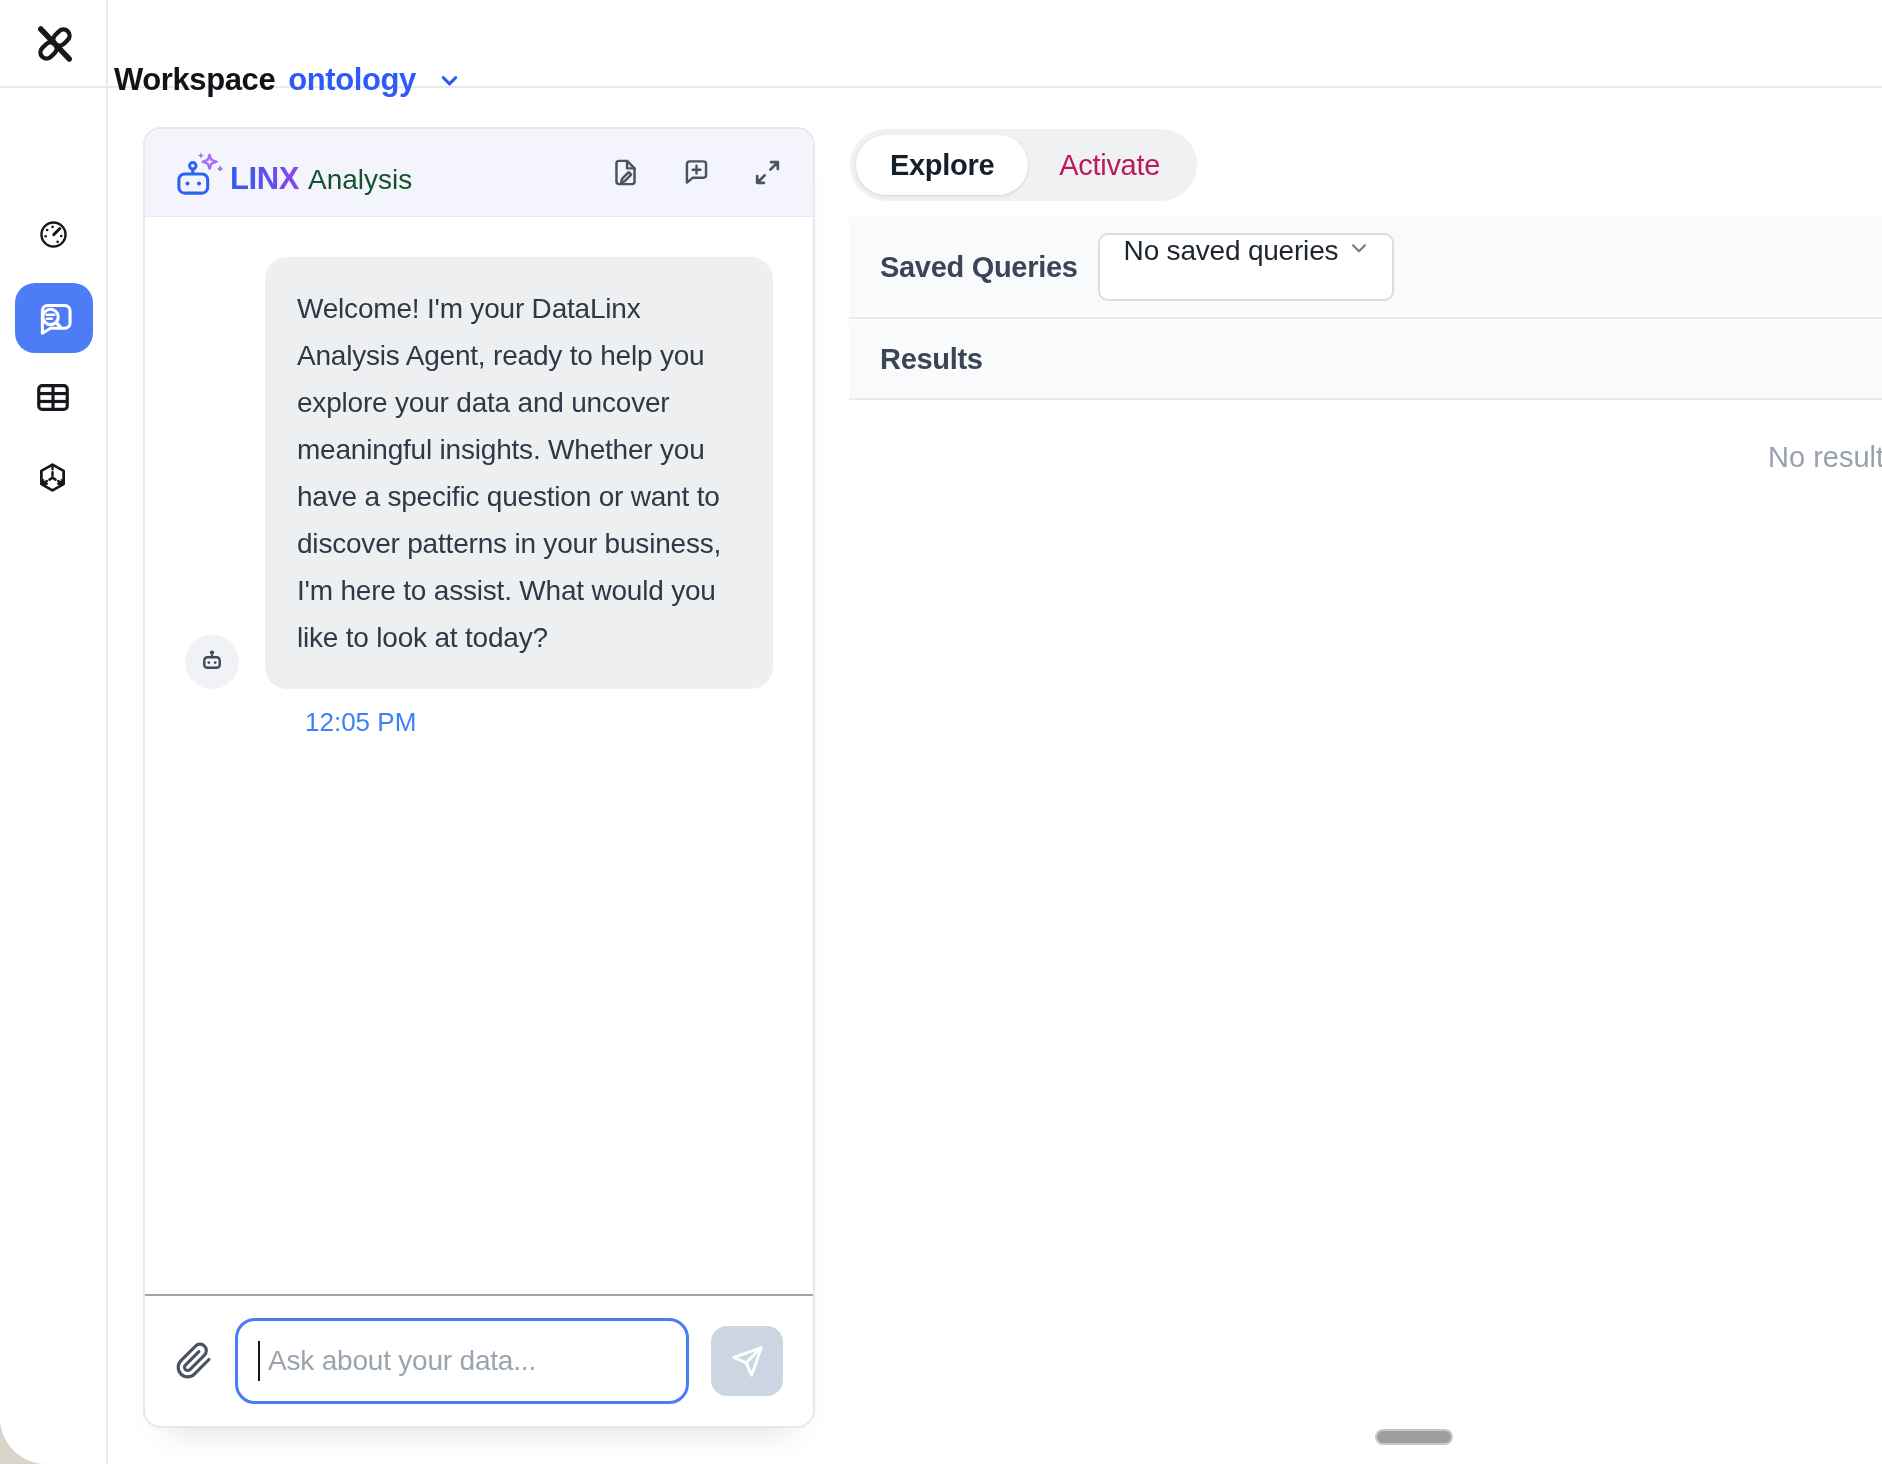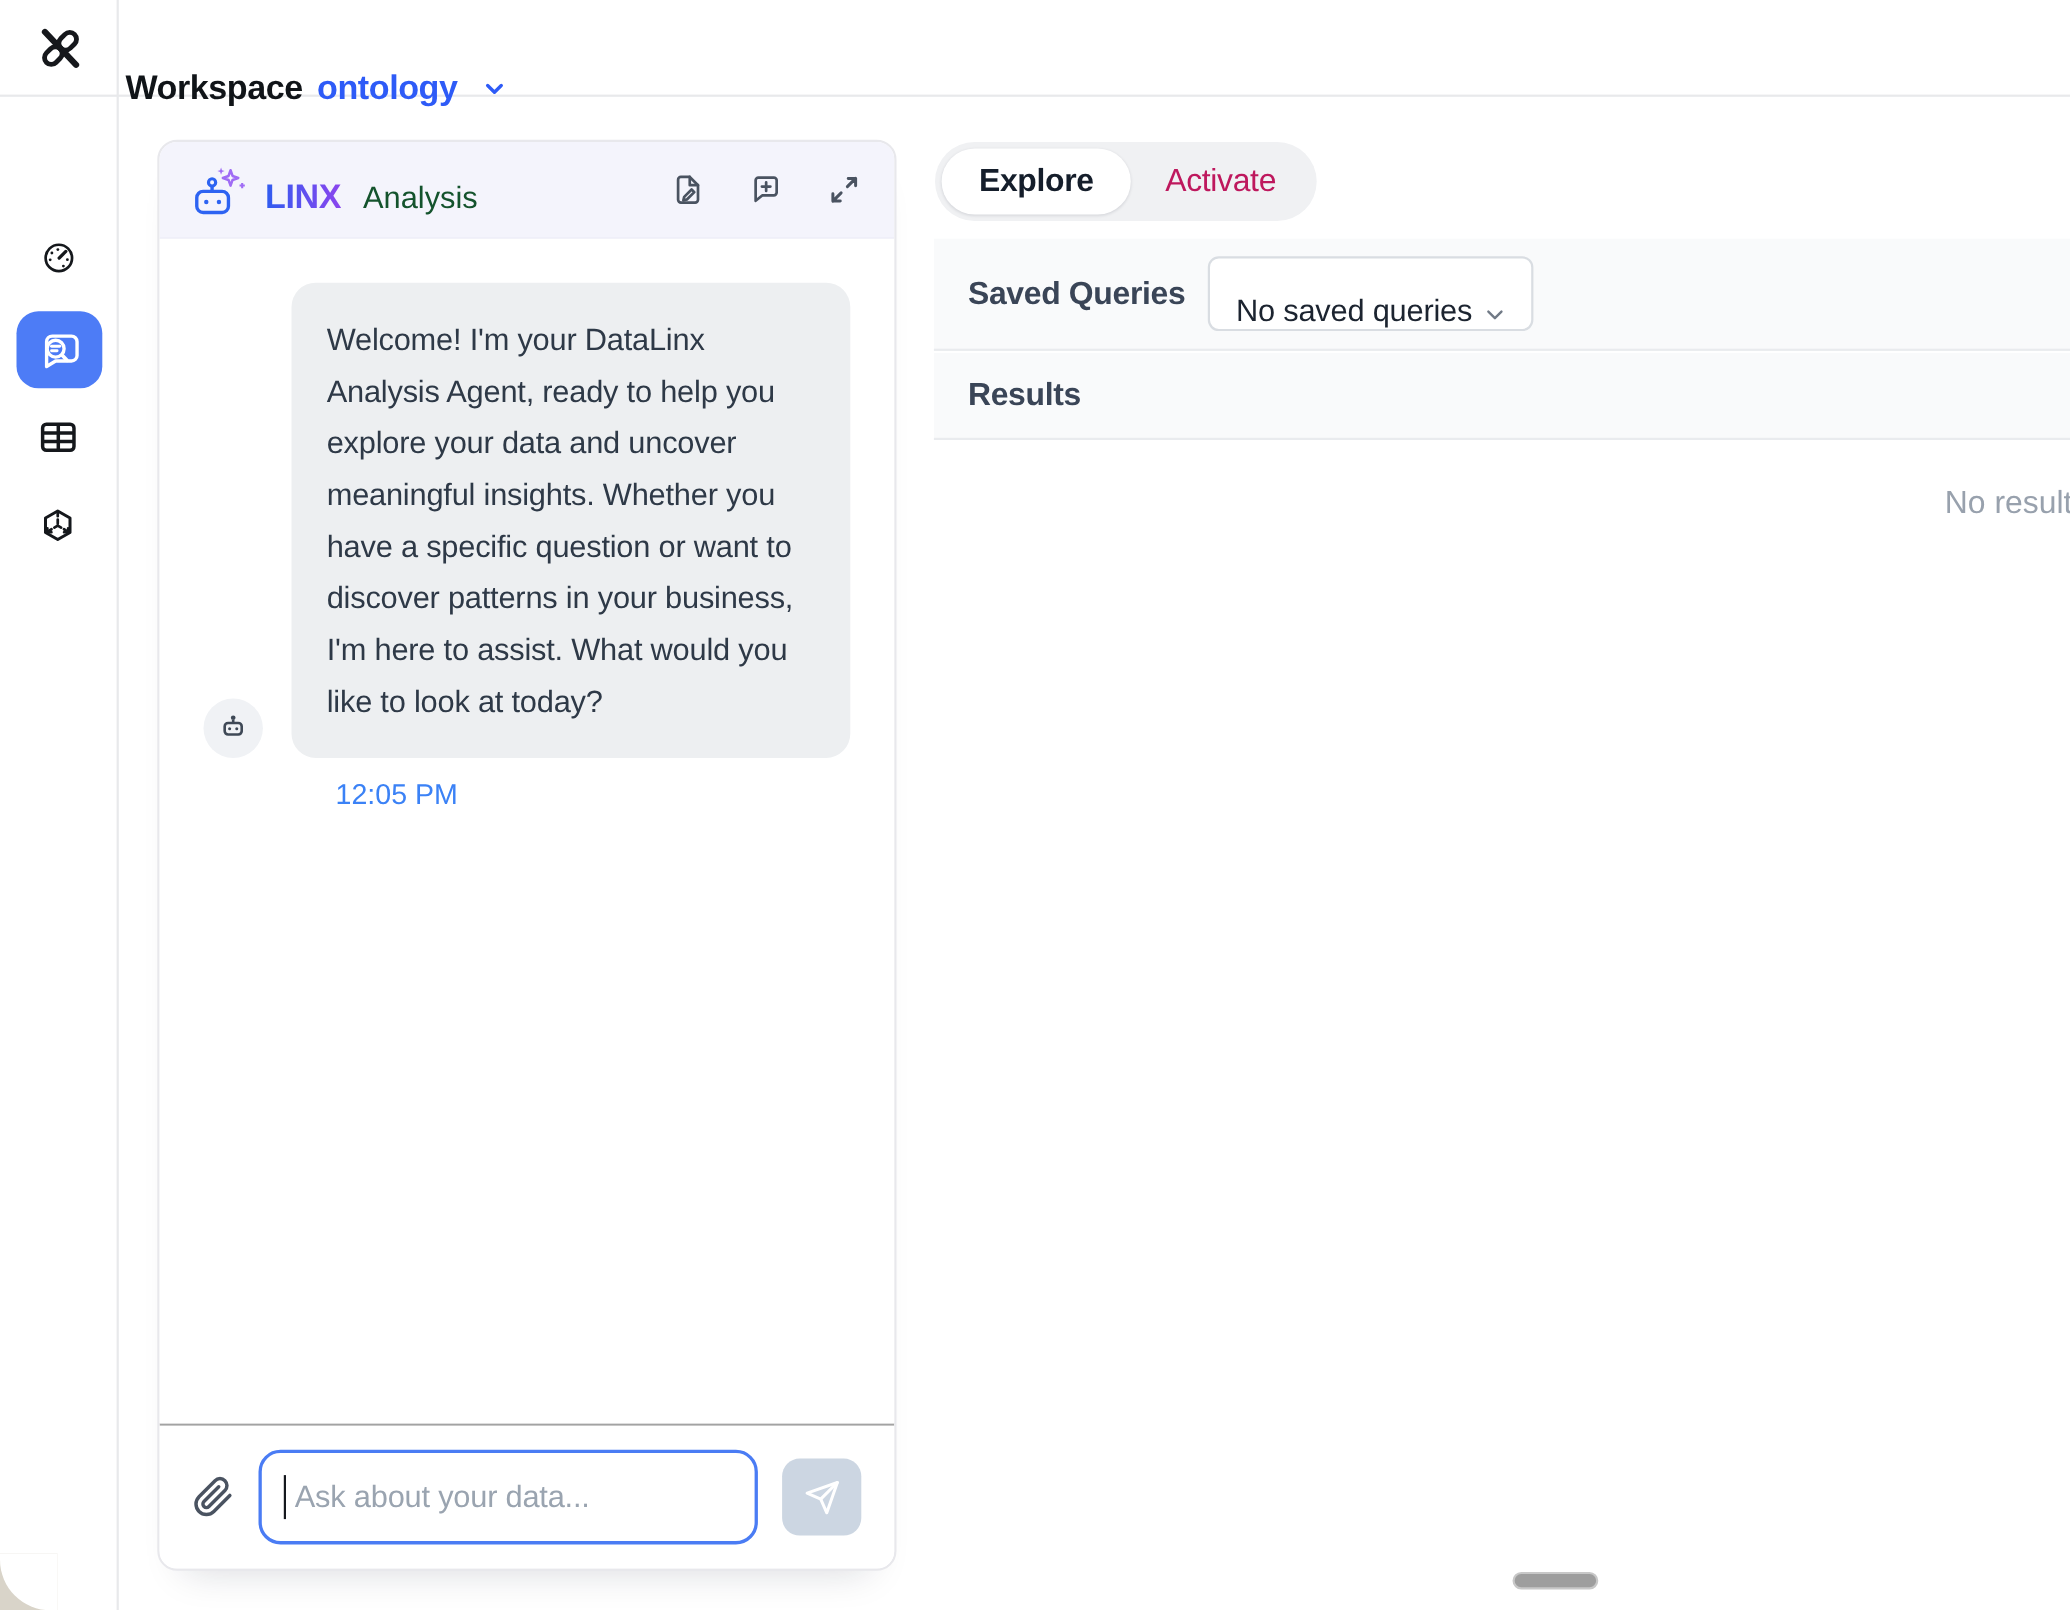--- a/index.html
+++ b/index.html
@@ -30,21 +30,21 @@
   .nav-table{left:34px;top:292px;}
   .nav-cube{left:36px;top:371px;}
   
   .chat-panel{
     position:absolute;left:143px;top:127px;width:672px;height:1301px;background:#fff;
     border:2px solid #e8e8ec;border-radius:18px;display:flex;flex-direction:column;overflow:hidden;
     box-shadow:0 22px 34px -24px rgba(15,23,42,.18);z-index:1;
   }
   .chat-header{height:88px;flex:0 0 88px;background:var(--header-lavender);border-bottom:1px solid #e9e9f4;
     display:flex;align-items:center;padding:0 30px;}
-  .brand{display:flex;align-items:flex-end;gap:16px;}
+  .brand{display:flex;align-items:flex-end;gap:5px;}
   .brand-name{font-size:31px;font-weight:800;letter-spacing:-.4px;
     background:linear-gradient(90deg,var(--brand-from),var(--brand-to));
     -webkit-background-clip:text;background-clip:text;color:transparent;line-height:1.1;}
   .brand-sub{font-size:28px;color:#14532d;margin-left:4px;line-height:1.15;}
   .hdr-spacer{flex:1;}
   .hdr-actions{display:flex;align-items:center;gap:40px;}
   .hdr-btn{cursor:pointer;color:#4a5361;}
   .chat-body{flex:1;padding:40px 40px 0;position:relative;background:#fff;}
   .msg-row{display:flex;align-items:flex-end;}
   .avatar{width:54px;height:54px;border-radius:50%;background:#f0f2f5;flex:0 0 54px;
@@ -67,21 +67,21 @@
   .tab{height:60px;display:flex;align-items:center;border-radius:999px;cursor:pointer;
     font-size:29px;color:#be185d;padding:0 31px;letter-spacing:-.3px;}
   .tab.active{background:#fff;color:#151e2b;font-weight:700;padding:0 34px;
     box-shadow:0 1px 3px rgba(16,24,40,.14);}
   .band{position:absolute;left:849px;right:0;background:var(--band-gray);
     border-bottom:2px solid #e9ebee;display:flex;align-items:center;padding-left:31px;}
   .band-queries{top:217px;height:102px;}
   .band-results{top:321px;height:79px;}
   .band-label{font-size:29px;font-weight:700;color:#3a4557;letter-spacing:-.3px;}
   .dropdown{margin-left:20px;width:296px;height:68px;background:#fff;border:2px solid #d9dde2;
-    border-radius:10px;display:flex;align-items:flex-end;justify-content:space-between;
+    border-radius:10px;display:flex;align-items:flex-start;justify-content:space-between;
     padding:0 20px 0 24px;cursor:pointer;}
   .dropdown-value{font-size:28px;color:#1c2430;letter-spacing:-.2px;white-space:nowrap;}
   .no-results{position:absolute;left:1768px;top:441px;font-size:29px;color:#98a1ad;white-space:nowrap;}
   
   .scroll-pill{position:absolute;left:1375px;top:1429px;width:78px;height:16px;background:#9e9e9e;
     border:2px solid #c8c8c8;border-radius:9px;cursor:grab;z-index:4;}
   .bl-corner{position:absolute;left:0;bottom:0;width:52px;height:52px;background:#d9d4c9;z-index:0;}
   .bl-corner::after{content:"";position:absolute;inset:0;background:#fff;border-bottom-left-radius:46px;}
 </style>
 </head>

